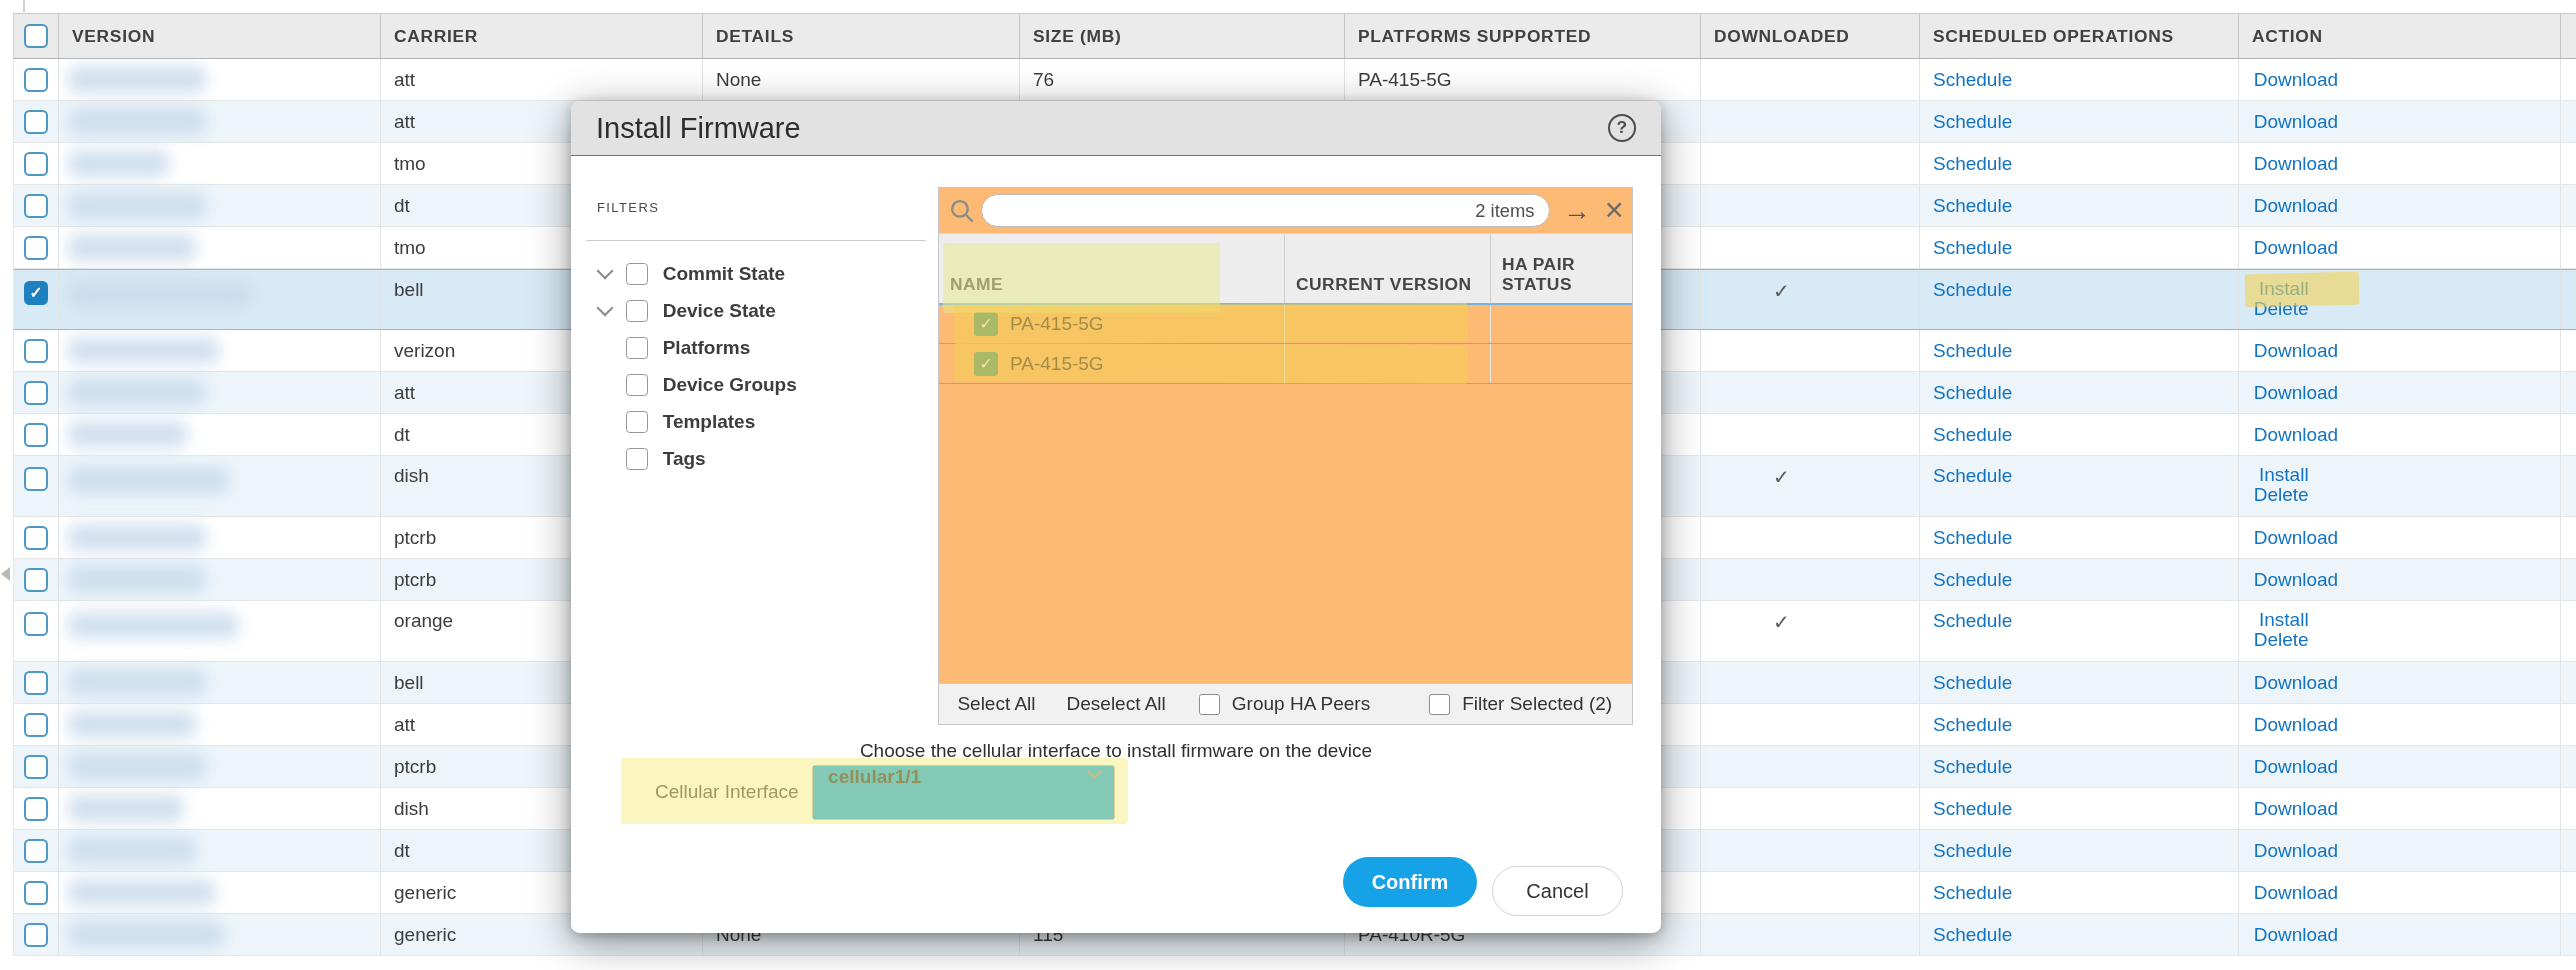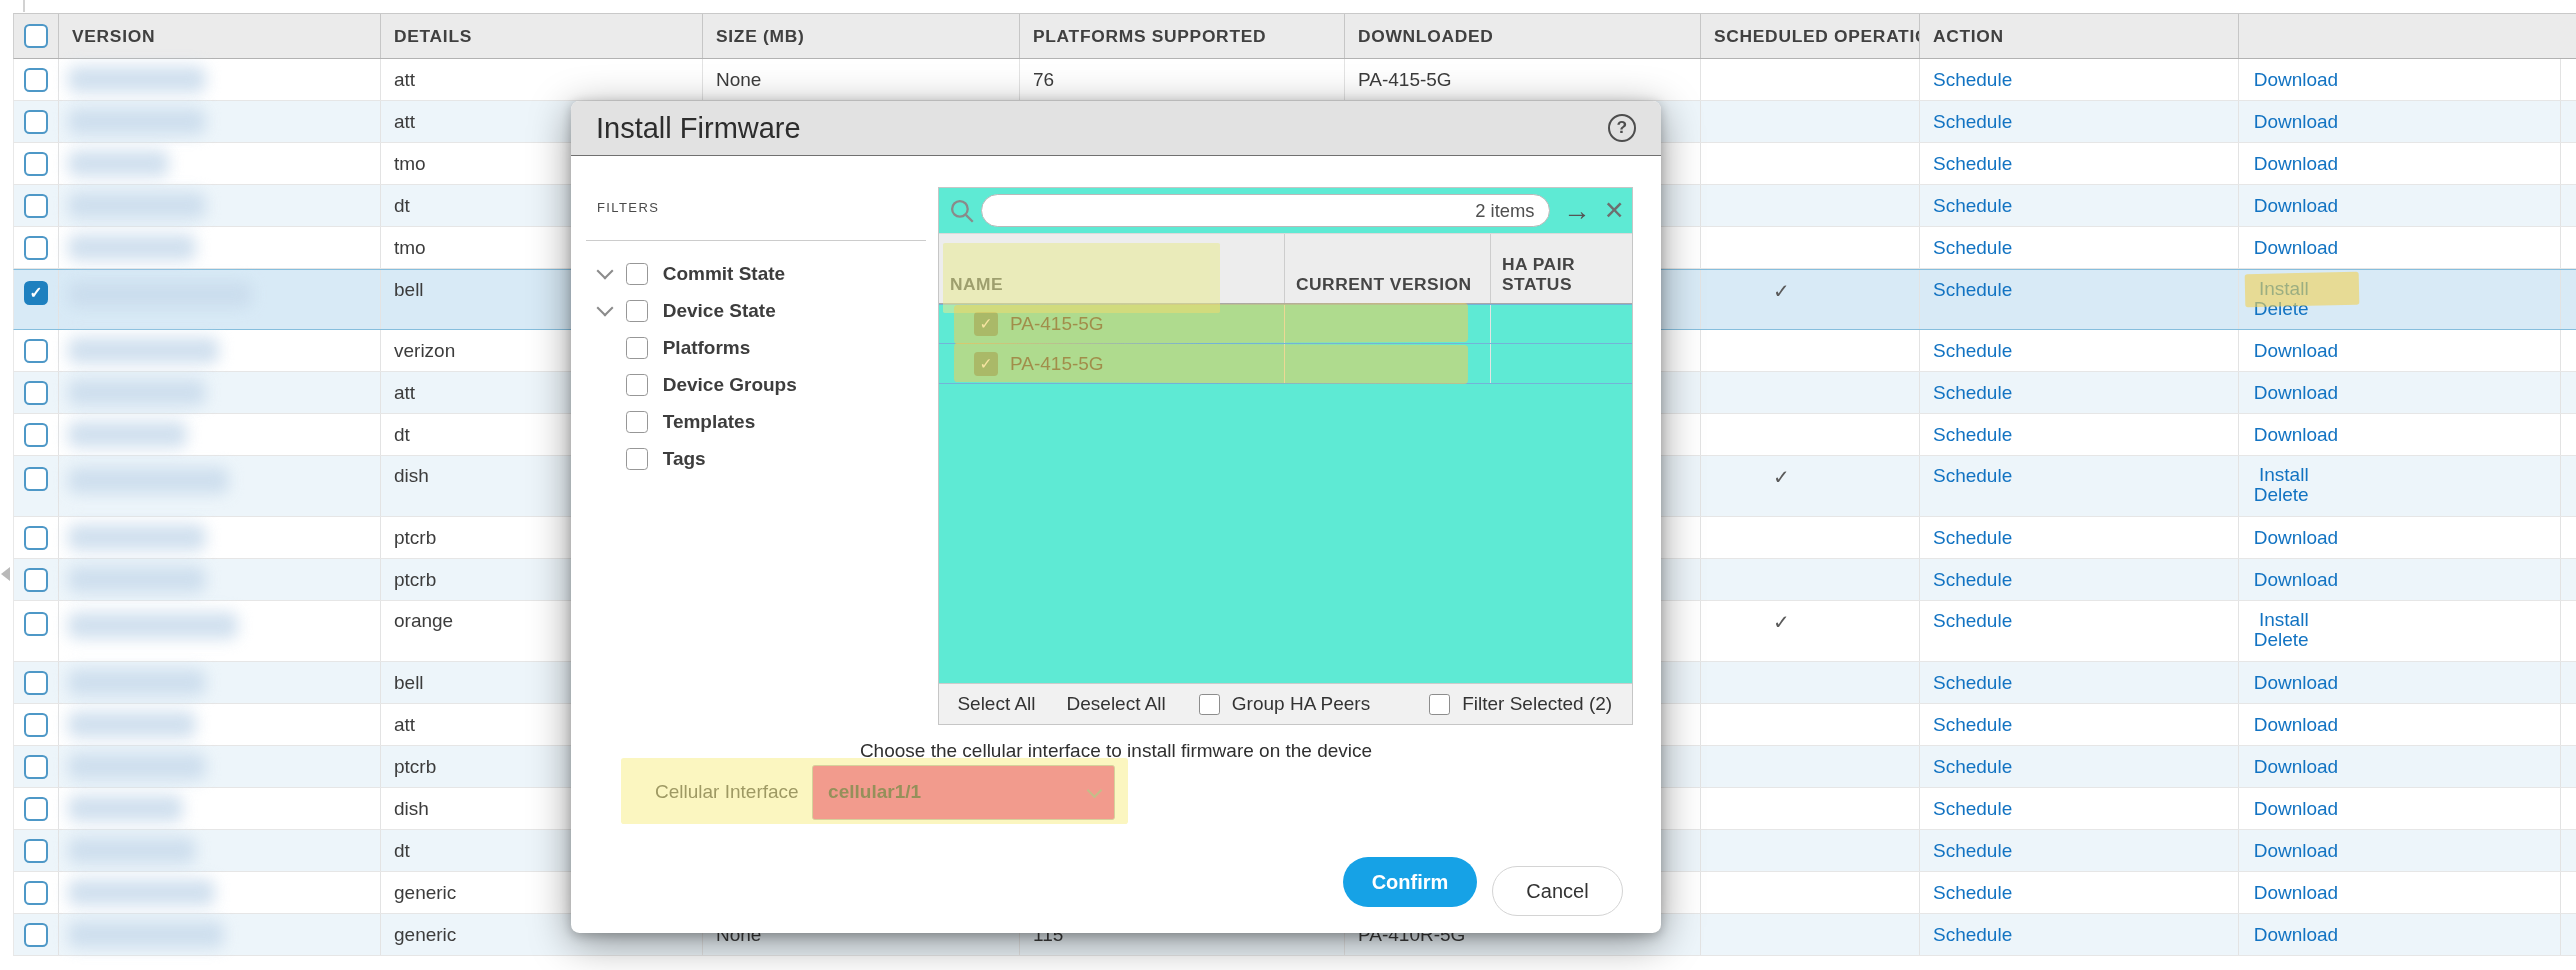--- a/index.html
+++ b/index.html
@@ -81,21 +81,21 @@
   .tree { position:absolute; left:27.5px; top:154px;font-weight:bold; }
   .tree-item { display:flex; align-items:center; height:37px; }
   .chev-wrap { width:27.5px; display:flex; align-items:center; }
   .chev {
     width:12px; height:12px; border-left:2.3px solid #8b8b8b; border-bottom:2.3px solid #8b8b8b;
     transform:rotate(-45deg); margin-bottom:4.6px;
   }
   .tcb { width:22px; height:22px; border:1.8px solid #979797; border-radius:3.7px; background:#fff; margin-right:14.7px; flex:0 0 auto; }
   .tree-label { font-size:19px; color:#3d3d3d; }
   
-  .panel { position:absolute; left:367px; top:86px; width:695px; height:538px; border:0.9px solid #c6c6c6; background:#5eead4; }
+  .panel { position:absolute; left:367px; top:86px; width:695px; height:538px; border:0.9px solid #c6c6c6; background:#fdba74; }
   .search-row { position:relative; height:46px; display:flex; align-items:center; border-bottom:0.9px solid #dadada; padding-left:9.2px; }
   .search-pill {
     width:569px; height:33px; border:1.8px solid #b9b9b9; border-radius:16.5px; margin-left:5.5px;
     display:flex; align-items:center; background:#fff; overflow:hidden;
   }
   .search-pill input { flex:1; border:none; outline:none; font-size:18.4px; padding:0 5.5px 0 13px; min-width:0; background:transparent; }
   .items-count { font-size:18.4px; color:#4f4f4f; padding-right:14.7px; white-space:nowrap; }
   .arrow-ic { font-size:27.5px; color:#555; margin-left:13px; line-height:1; }
   .x-ic { font-size:25px; color:#6e6e6e; margin-left:13px; line-height:1; }
   .dtable-head { display:grid; grid-template-columns:346px 206px 143px; height:70px; background:#ededed; border-bottom:0.9px solid #a8a8a8; }
@@ -125,22 +125,22 @@
   
   .hl { position:absolute; pointer-events:none; z-index:6; }
   .hl-name { left:3.7px; top:55px; width:277px; height:70px; background:rgba(231,233,143,.55); border-radius:1.8px; }
   .hl-r1 { left:14.7px; top:116px; width:514px; height:39px; background:rgba(243,206,84,.55); border-radius:3.7px; transform:rotate(-.25deg); }
   .hl-r2 { left:14.7px; top:156px; width:514px; height:39px; background:rgba(243,206,84,.55); border-radius:3.7px; transform:rotate(.2deg); }
   
   .note { position:absolute; left:0; top:639px; width:100%; text-align:center; font-size:19px; color:#2f2f2f; }
   .cellular-row { position:absolute; left:84px; top:671px; height:40px; display:flex; align-items:center; }
   .cellular-label { font-size:19px; color:#444; margin-right:13.8px; }
   .dropdown {
-    width:303px; height:55px; border:1.4px solid #b5b5b5; border-radius:2.8px; background:#ec4899;
-    display:flex; align-items:center; justify-content:space-between; padding:0 14.7px;
+    width:303px; height:55px; border:1.4px solid #b5b5b5; border-radius:2.8px; background:#0ea5e9;
+    display:flex; align-items:flex-start; justify-content:space-between; padding:0 14.7px;
     font-size:19px; font-weight:bold; color:#333;
   }
   .dd-chev { width:11px; height:11px; border-left:2.3px solid #8f8f8f; border-bottom:2.3px solid #8f8f8f; transform:rotate(-45deg); margin-bottom:3.7px; }
   .hl-cellular { left:50px; top:657px; width:507px; height:66px; background:rgba(247,238,130,.5); border-radius:2.8px; }
   .btn { position:absolute; top:756px; height:50px; border-radius:25px; display:flex; align-items:center; justify-content:center; font-size:20px; cursor:pointer; }
   .btn-confirm { left:772px; width:134px; background:#16a2e6; color:#fff; font-weight:bold; border:none; }
   .btn-cancel { left:921px; width:131px; background:#fff; border:1.8px solid #d4d4d4; color:#333;margin-top:9px; }
 </style>
 </head>
 <body>
@@ -149,20 +149,21 @@
 
   <div class="top-tick"></div>
   <div class="left-caret"></div>
 
   <div class="maintable">
     <div class="grid-row thead">
       <div class="th cbx">
         <span class="cb"></span>
       </div>
       <div class="th">VERSION</div>
+      <div class="th">CARRIER</div>
       <div class="th">DETAILS</div>
       <div class="th">SIZE (MB)</div>
       <div class="th">PLATFORMS SUPPORTED</div>
       <div class="th">DOWNLOADED</div>
       <div class="th">SCHEDULED OPERATIONS</div>
       <div class="th">ACTION</div>
       <div class="th strip"></div>
     </div>
     <div id="rows-host">
         <div class="grid-row trow">

